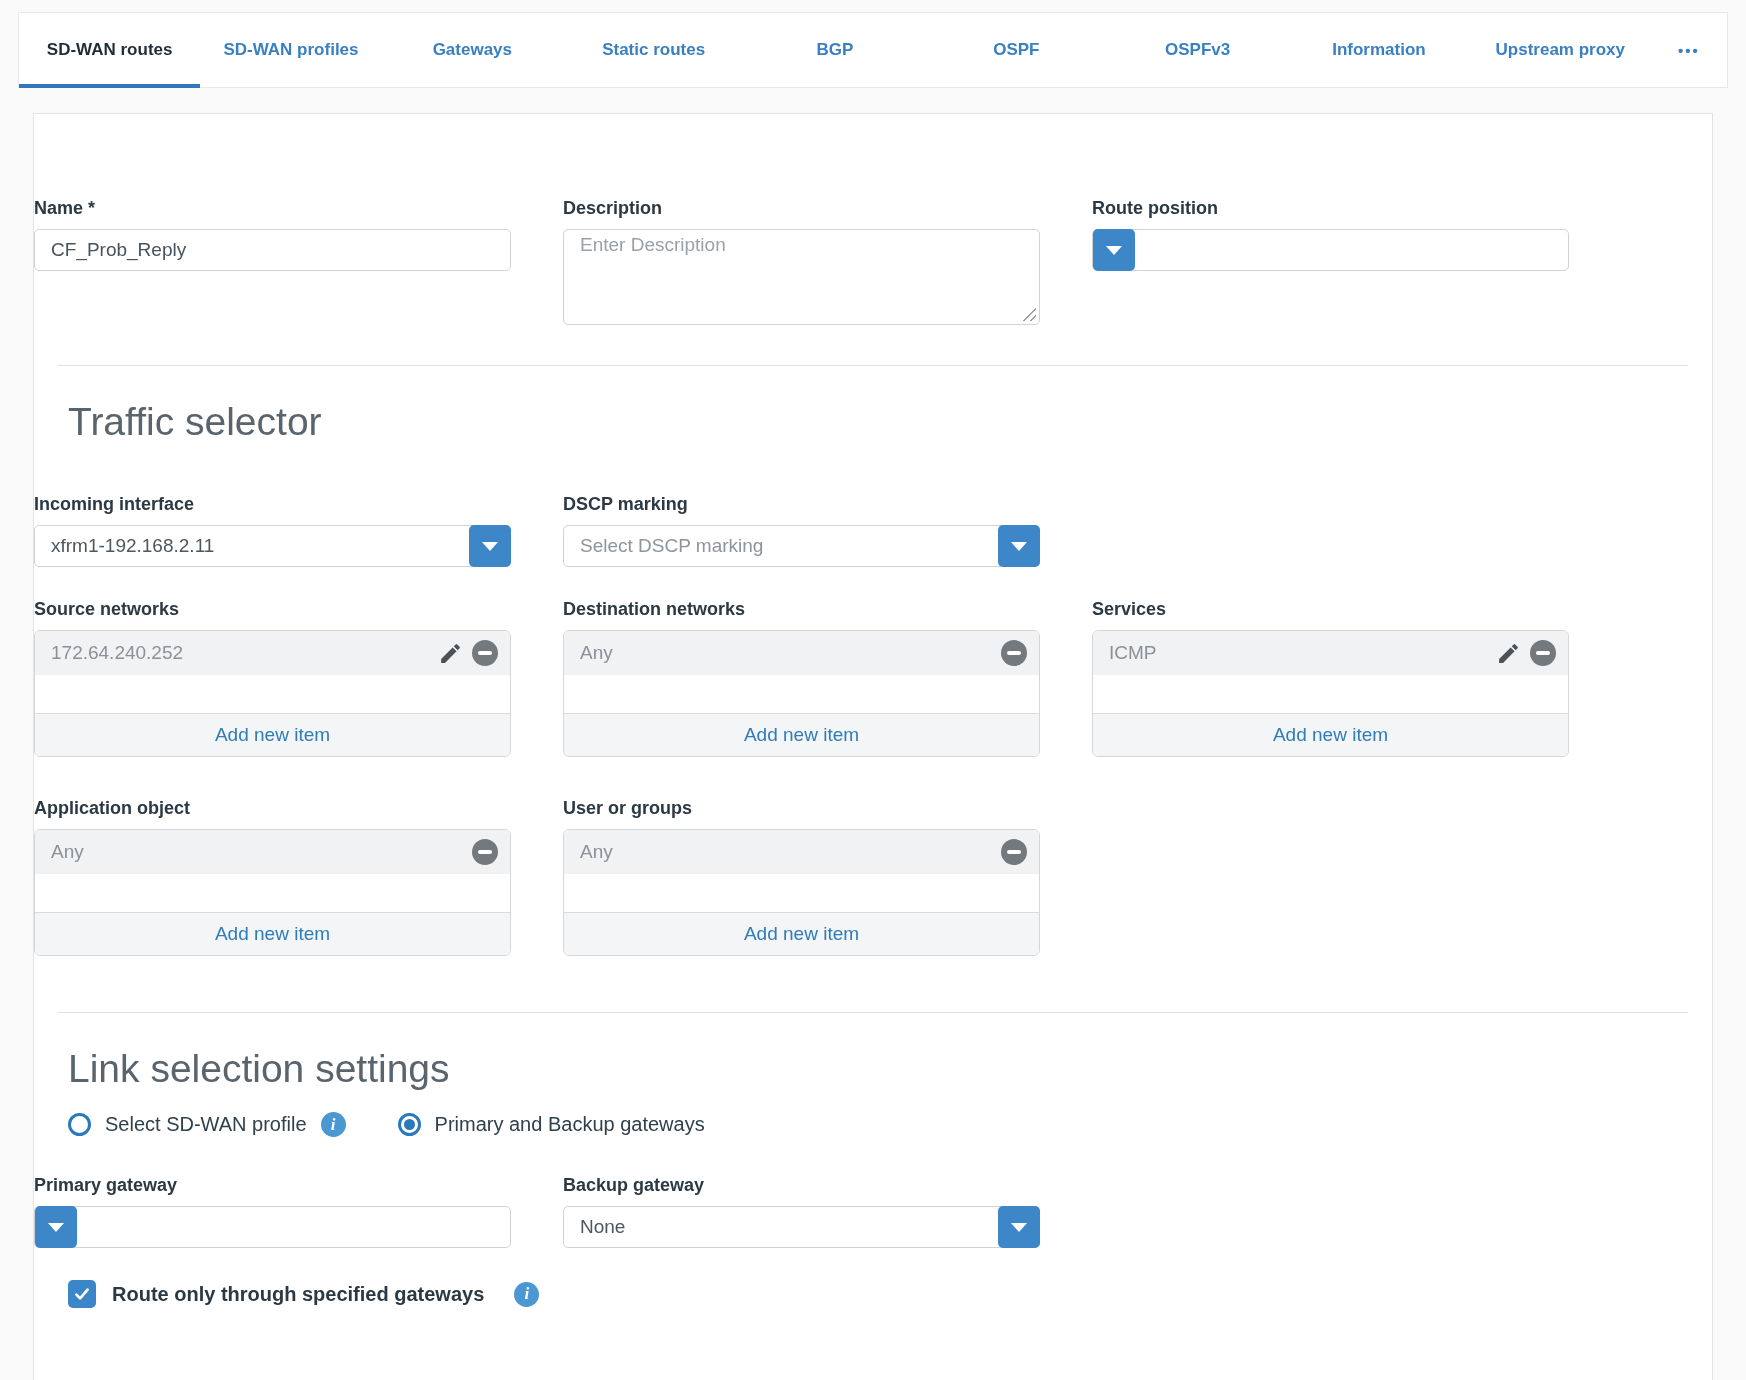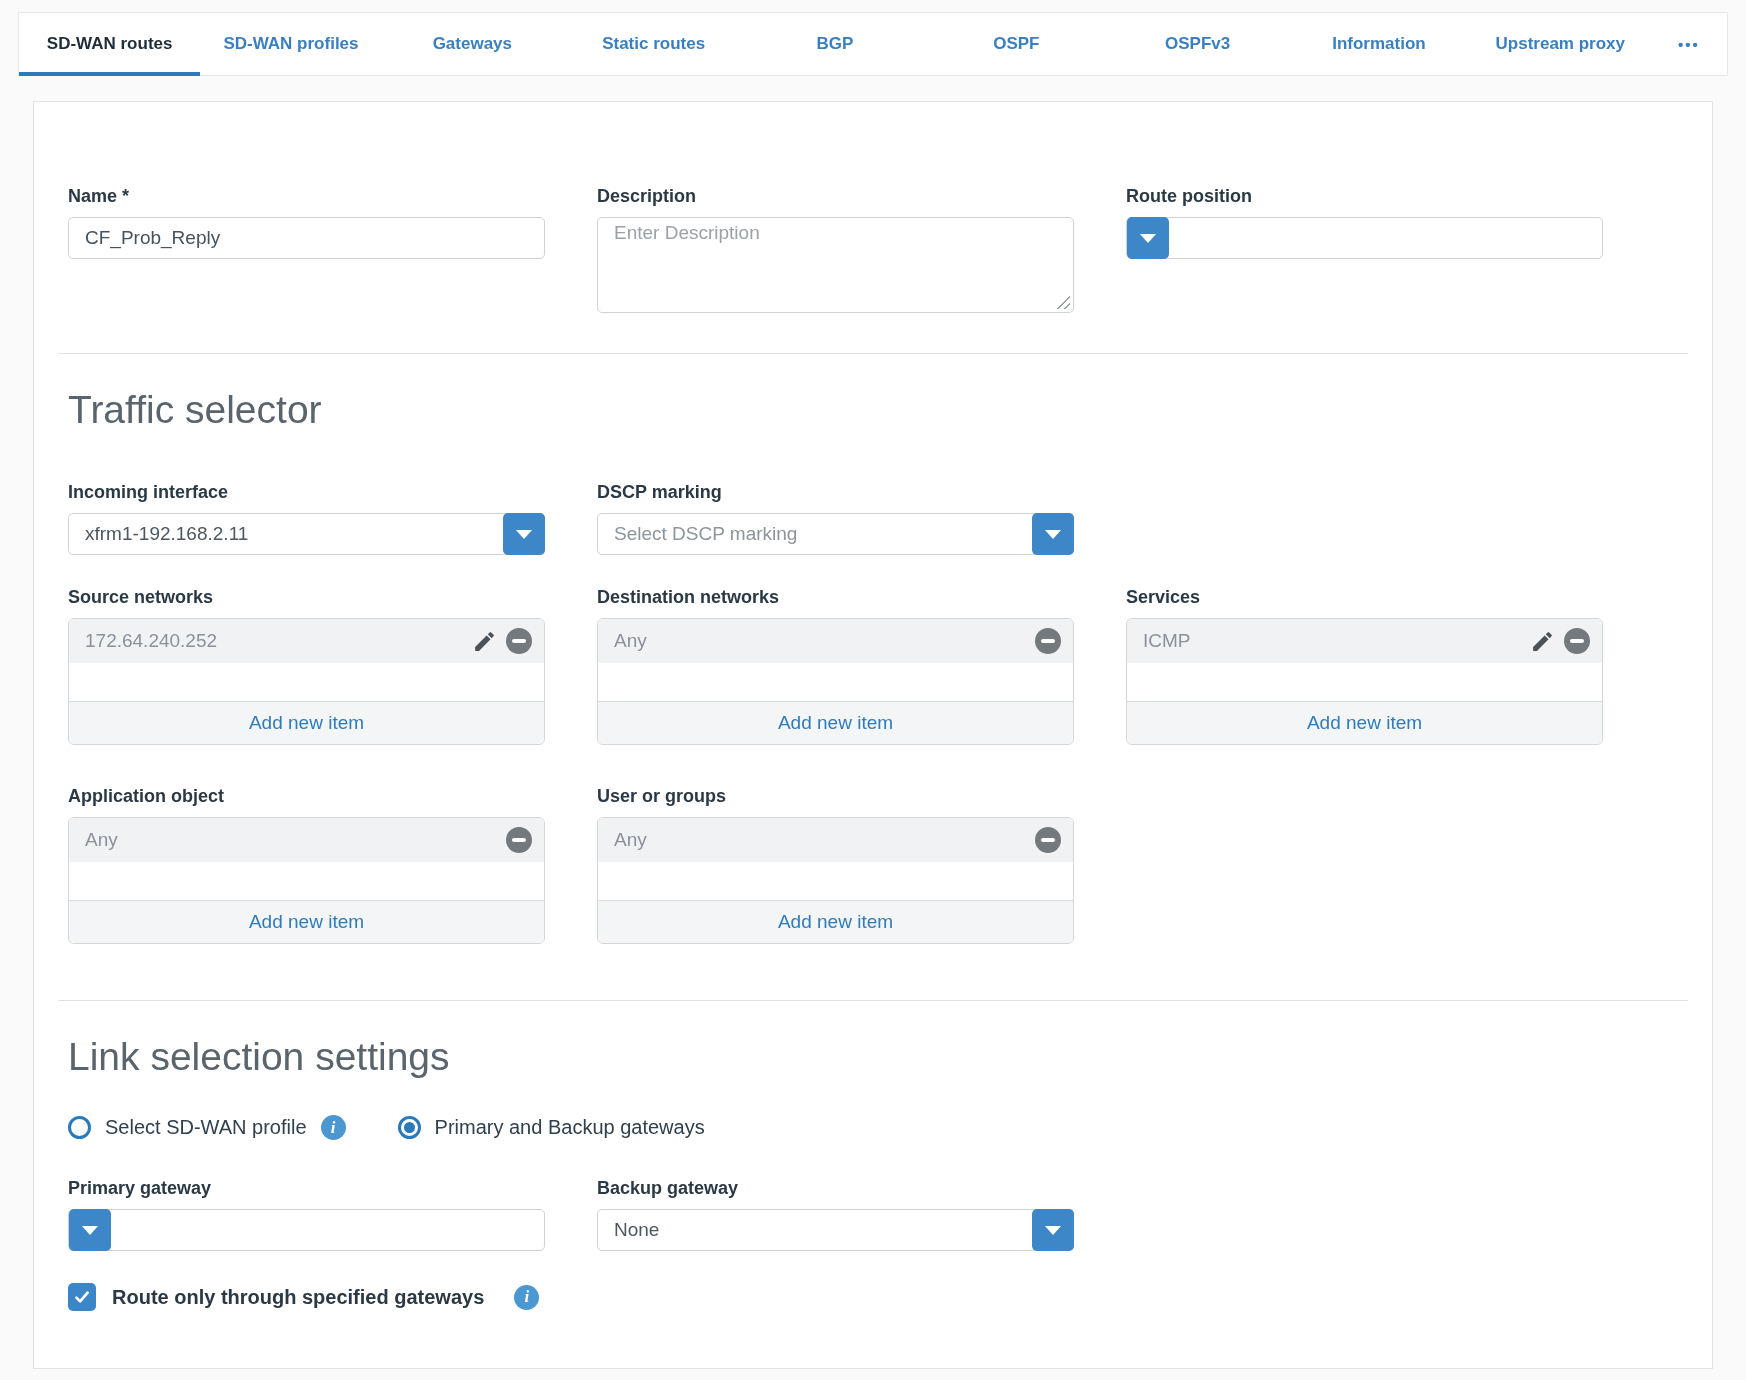--- a/index.html
+++ b/index.html
@@ -7,21 +7,21 @@
   body {
     background:#fafafa;
     font-family:"Liberation Sans","DejaVu Sans",sans-serif;
     color:#2b3944;
     overflow:hidden;
   }
 
   
   .tabbar {
     margin:12px 18px 0;
-    height:64px;
+    height:76px;
     background:#fff;
     border:1px solid #e7e8ea;
     display:flex;
     align-items:stretch;
   }
   .tab {
     flex:1 1 0;
     display:flex; align-items:center; justify-content:center;
     font-size:17px; font-weight:700; color:#3a80c1;
     cursor:pointer; position:relative; white-space:nowrap;
@@ -39,21 +39,21 @@
   
   .card {
     margin:25px 33px 0;
     background:#fff;
     border:1px solid #e2e3e5;
     height:1268px;
     overflow:hidden;
   }
   .pad { margin-left:34px; margin-right:34px; }
   .grid3 {
-    margin-left:34px; margin-right:34px;
+    margin-right:34px;
     display:grid;
     grid-template-columns:477px 477px 477px;
     column-gap:52px;
     align-items:start;
   }
   .divider { border-top:1px solid #dfe1e3; margin:0 24px; }
 
   .field-label {
     display:block;
     font-size:18px; font-weight:700; color:#2b3944;
@@ -167,21 +167,21 @@
 
   
   .mt-row1 { margin-top:84px; }
   .mt-div1 { margin-top:40px; }
   .mt-h1 { margin-top:34px; }
   .mt-iface { margin-top:50px; }
   .mt-lists { margin-top:32px; }
   .mt-lists2 { margin-top:41px; }
   .mt-div2 { margin-top:56px; }
   .mt-h2 { margin-top:34px; }
-  .mt-radio { margin-top:36px; }
+  .mt-radio { margin-top:21px; }
   .mt-gw { margin-top:38px; }
   .mt-check { margin-top:32px; }
 </style>
 </head>
 <body>
 
 <div class="tabbar">
   <div class="tab active">SD-WAN routes</div>
   <div class="tab">SD-WAN profiles</div>
   <div class="tab">Gateways</div>

